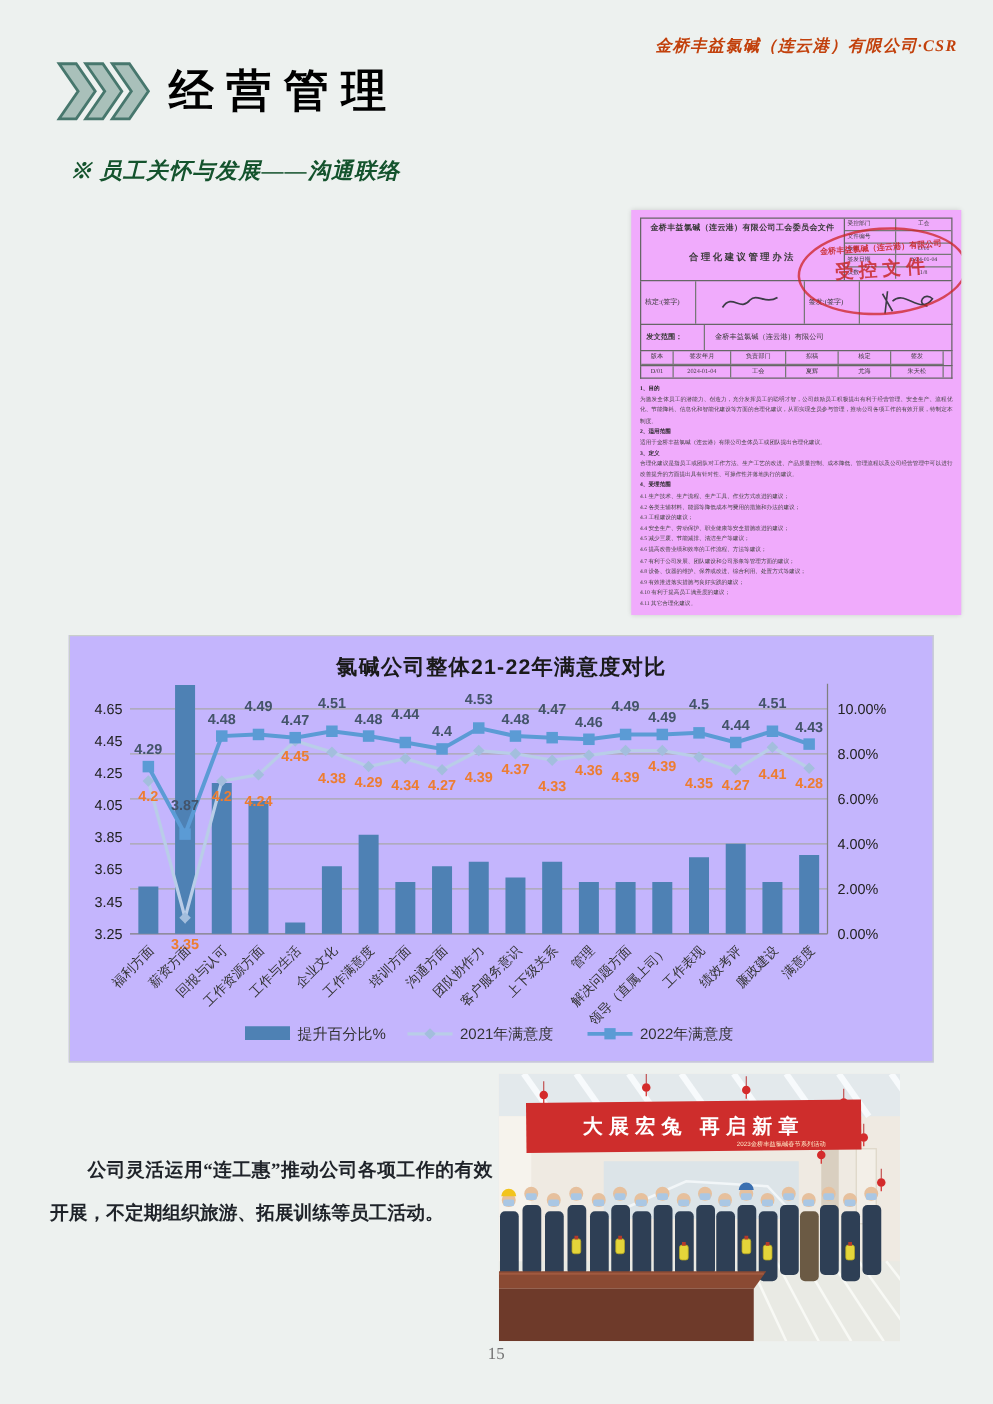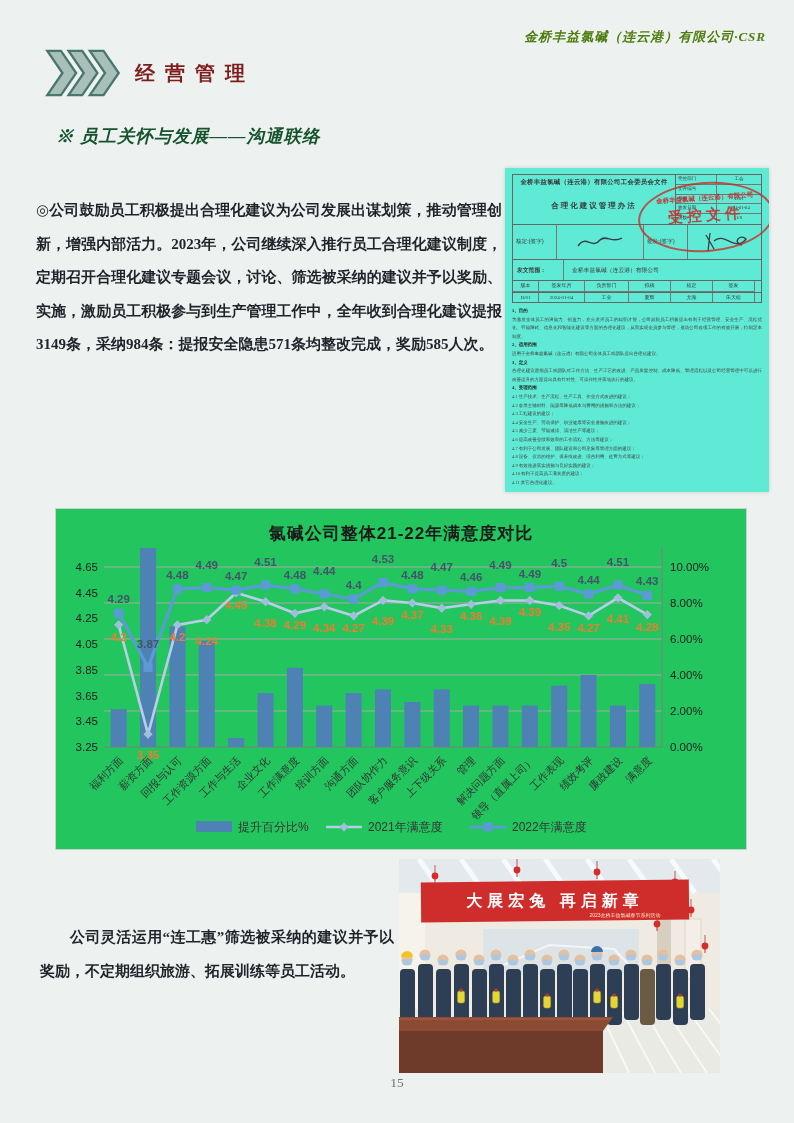--- a/index.html
+++ b/index.html
@@ -1,31 +1,31 @@
 <!DOCTYPE html>
 <html><head>
 <meta charset="utf-8">
 <style>
   html,body{margin:0;padding:0;}
   body{width:794px;height:1123px;position:relative;background:#edf1ef;
        font-family:"Liberation Serif","DejaVu Serif",serif;color:#202428;overflow:hidden;}
   .abs{position:absolute;}
 
   
-  .hdr-right{top:28px;right:28px;font-size:13px;font-weight:bold;font-style:italic;color:#4d7c0f;letter-spacing:1px;}
+  .hdr-right{top:28px;right:28px;font-size:13px;font-weight:bold;font-style:italic;color:#c2410c;letter-spacing:1px;}
   .section-head{top:42px;left:45px;display:flex;align-items:center;}
-  .section-title{font-family:"Liberation Sans","DejaVu Sans",sans-serif;font-weight:bold;font-size:20px;color:#7f1d1d;letter-spacing:10px;margin-left:14px;}
+  .section-title{font-family:"Liberation Sans","DejaVu Sans",sans-serif;font-weight:bold;font-size:36px;color:#000000;letter-spacing:10px;margin-left:14px;}
   .subsection{top:124px;left:56px;font-size:17.5px;font-weight:bold;font-style:italic;color:#14532d;letter-spacing:1px;}
 
   
   .para-block{top:194px;left:36px;width:466px;font-size:15px;line-height:33.5px;text-align:justify;color:#1f2329;font-weight:600;}
   .para-block p{margin:0 0 7px 0;}
 
   
-  .doc{top:168px;left:505px;width:264px;height:324px;background:#5eead4;box-shadow:0 0 4px rgba(0,0,0,.15);
+  .doc{top:168px;left:505px;width:264px;height:324px;background:#f0abfc;box-shadow:0 0 4px rgba(0,0,0,.15);
        font-family:"Liberation Serif","DejaVu Serif",serif;color:#3a3a3a;overflow:hidden;}
   .doc-inner{position:absolute;left:7px;top:6px;right:7px;}
   .doc-headtbl{display:flex;border:0.8px solid #666;}
   .doc-headL{width:158px;border-right:0.8px solid #666;padding:3px 2px;}
   .doc-org{font-size:6.4px;font-weight:bold;text-align:center;letter-spacing:.3px;}
   .doc-title{font-size:7.5px;font-weight:bold;text-align:center;margin-top:14px;margin-bottom:10px;letter-spacing:2px;}
   .doc-headR{flex:1;font-size:4.6px;}
   .doc-mrow{display:flex;border-bottom:0.6px solid #777;height:8.8px;line-height:8.8px;}
   .doc-mrow:last-child{border-bottom:none;}
   .doc-mrow .ml{width:38px;border-right:0.6px solid #777;padding-left:2px;}
@@ -42,21 +42,21 @@
   .doc-scope{display:flex;border:0.8px solid #666;border-top:none;height:20px;line-height:20px;font-size:5.8px;}
   .doc-scope .sc-l{width:46px;padding-left:4px;border-right:0.6px solid #777;font-weight:bold;}
   .doc-scope .sc-v{padding-left:8px;}
   .doc-vt{display:grid;grid-template-columns:26px 46px 44px 42px 42px 42px;border:0.8px solid #666;border-top:none;font-size:5px;text-align:center;}
   .doc-vt>div{border-right:0.6px solid #777;border-bottom:0.6px solid #777;line-height:9.5px;height:9.5px;overflow:hidden;}
   .doc-vt.lastrow>div{border-bottom:none;}
   .doc-body{margin-top:4px;font-size:4.5px;line-height:8.6px;color:#444;text-align:justify;}
   .doc-body .doc-h{font-weight:bold;color:#222;}
 
   
-  .chart-box{top:508px;left:55px;width:690px;height:340px;background:#22c55e;border:1px solid #c9cfcb;}
+  .chart-box{top:508px;left:55px;width:690px;height:340px;background:#c4b5fd;border:1px solid #c9cfcb;}
 
   
   .bottom-para{top:920px;left:40px;width:354px;font-size:15px;line-height:34px;text-align:justify;
                text-indent:2em;color:#1f2329;font-weight:600;}
 
   
   .photo{top:859px;left:399px;width:321px;height:214px;overflow:hidden;background:#efece6;}
 
   .page-num{bottom:32px;left:0;right:0;text-align:center;font-size:13.5px;color:#737373;}
 </style>
@@ -72,21 +72,20 @@
       <polygon points="31,3 49,3 69,32 49,61 31,61 51,32"></polygon>
       <polygon points="59,3 77,3 97,32 77,61 59,61 79,32"></polygon>
     </g>
   </svg>
   <span class="section-title">经营管理</span>
 </div>
 
 <div class="abs subsection">※ 员工关怀与发展——沟通联络</div>
 
 <div class="abs para-block">
-  <p>◎公司鼓励员工积极提出合理化建议为公司发展出谋划策，推动管理创新，增强内部活力。2023年，公司继续深入推行员工合理化建议制度，定期召开合理化建议专题会议，讨论、筛选被采纳的建议并予以奖励、实施，激励员工积极参与到生产管理工作中，全年收到合理化建议提报3149条，采纳984条：提报安全隐患571条均整改完成，奖励585人次。</p>
 </div>
 
 <div class="abs doc">
   <div class="doc-inner">
     <div class="doc-headtbl">
       <div class="doc-headL">
         <div class="doc-org">金桥丰益氯碱（连云港）有限公司工会委员会文件</div>
         <div class="doc-title">合理化建议管理办法</div>
       </div>
       <div class="doc-headR">
@@ -322,21 +321,21 @@
       <text x="182" y="322" style="font-family:&quot;Liberation Sans&quot;,&quot;DejaVu Sans&quot;,sans-serif;font-size:12px;fill:#333;">提升百分比%</text>
       <line x1="270" y1="318" x2="306" y2="318" stroke="#b9cde8" stroke-width="2.6"></line>
       <polygon points="288,313.5 292.5,318 288,322.5 283.5,318" fill="#a3bedd"></polygon>
       <text x="312" y="322" style="font-family:&quot;Liberation Sans&quot;,&quot;DejaVu Sans&quot;,sans-serif;font-size:12px;fill:#333;">2021年满意度</text>
       <line x1="414" y1="318" x2="450" y2="318" stroke="#5b9bd5" stroke-width="3"></line>
       <rect x="427.5" y="313.5" width="9" height="9" fill="#5b9bd5"></rect>
       <text x="456" y="322" style="font-family:&quot;Liberation Sans&quot;,&quot;DejaVu Sans&quot;,sans-serif;font-size:12px;fill:#333;">2022年满意度</text>
     </svg>
 </div>
 
-<div class="abs bottom-para">公司灵活运用“连工惠”筛选被采纳的建议并予以奖励，不定期组织旅游、拓展训练等员工活动。</div>
+<div class="abs bottom-para">公司灵活运用“连工惠”推动公司各项工作的有效开展，不定期组织旅游、拓展训练等员工活动。</div>
 
 <div class="abs photo">
   <svg id="photo-svg" width="321" height="214" viewBox="0 0 321 214">
       <rect x="0" y="0" width="321" height="214" fill="#efeae2"></rect>
       <rect x="0" y="0" width="321" height="34" fill="#e3e9ec"></rect>
       <line x1="20" y1="0" x2="44" y2="34" stroke="#f7fafc" stroke-width="5"></line>
       <line x1="62" y1="0" x2="86" y2="34" stroke="#f7fafc" stroke-width="5"></line>
       <line x1="104" y1="0" x2="128" y2="34" stroke="#f7fafc" stroke-width="5"></line>
       <line x1="146" y1="0" x2="170" y2="34" stroke="#f7fafc" stroke-width="5"></line>
       <line x1="188" y1="0" x2="212" y2="34" stroke="#f7fafc" stroke-width="5"></line>

